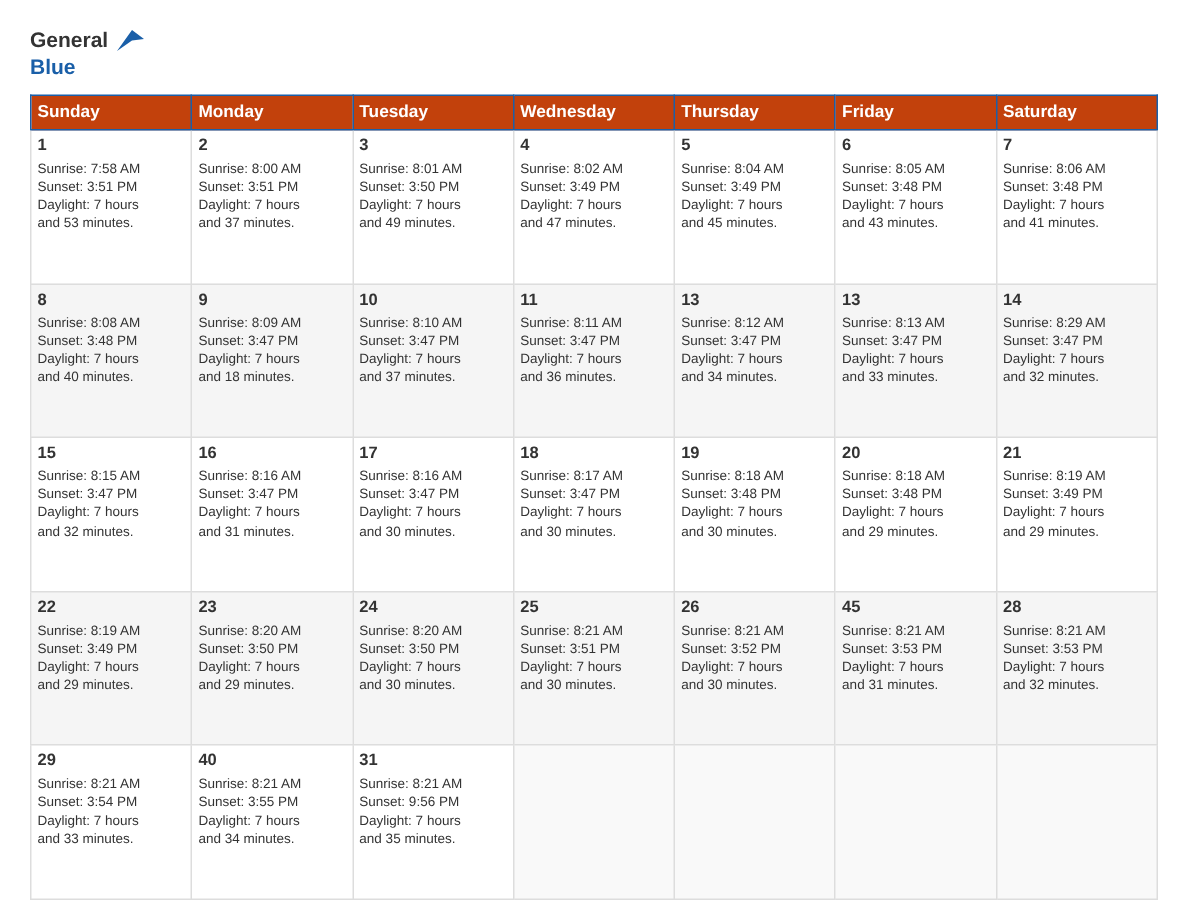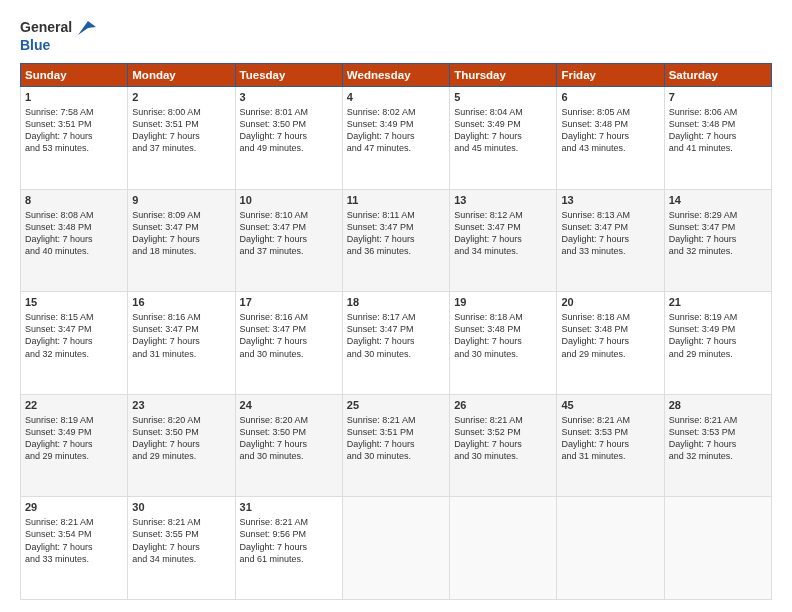--- a/index.html
+++ b/index.html
@@ -320,32 +320,32 @@
         </tr>
         <tr>
           <td>
             <span class="day-num">29</span>
             <div>Sunrise: 8:21 AM</div>
             <div>Sunset: 3:54 PM</div>
             <div>Daylight: 7 hours</div>
             <div>and 33 minutes.</div>
           </td>
           <td>
-            <span class="day-num">30</span>
+            <span class="day-num">40</span>
             <div>Sunrise: 8:21 AM</div>
             <div>Sunset: 3:55 PM</div>
             <div>Daylight: 7 hours</div>
             <div>and 34 minutes.</div>
           </td>
           <td>
             <span class="day-num">31</span>
             <div>Sunrise: 8:21 AM</div>
             <div>Sunset: 9:56 PM</div>
             <div>Daylight: 7 hours</div>
-            <div>and 61 minutes.</div>
+            <div>and 35 minutes.</div>
           </td>
           <td class="empty-cell"></td>
           <td class="empty-cell"></td>
           <td class="empty-cell"></td>
           <td class="empty-cell"></td>
         </tr>
       </tbody>
   </table>
 </div>
 

